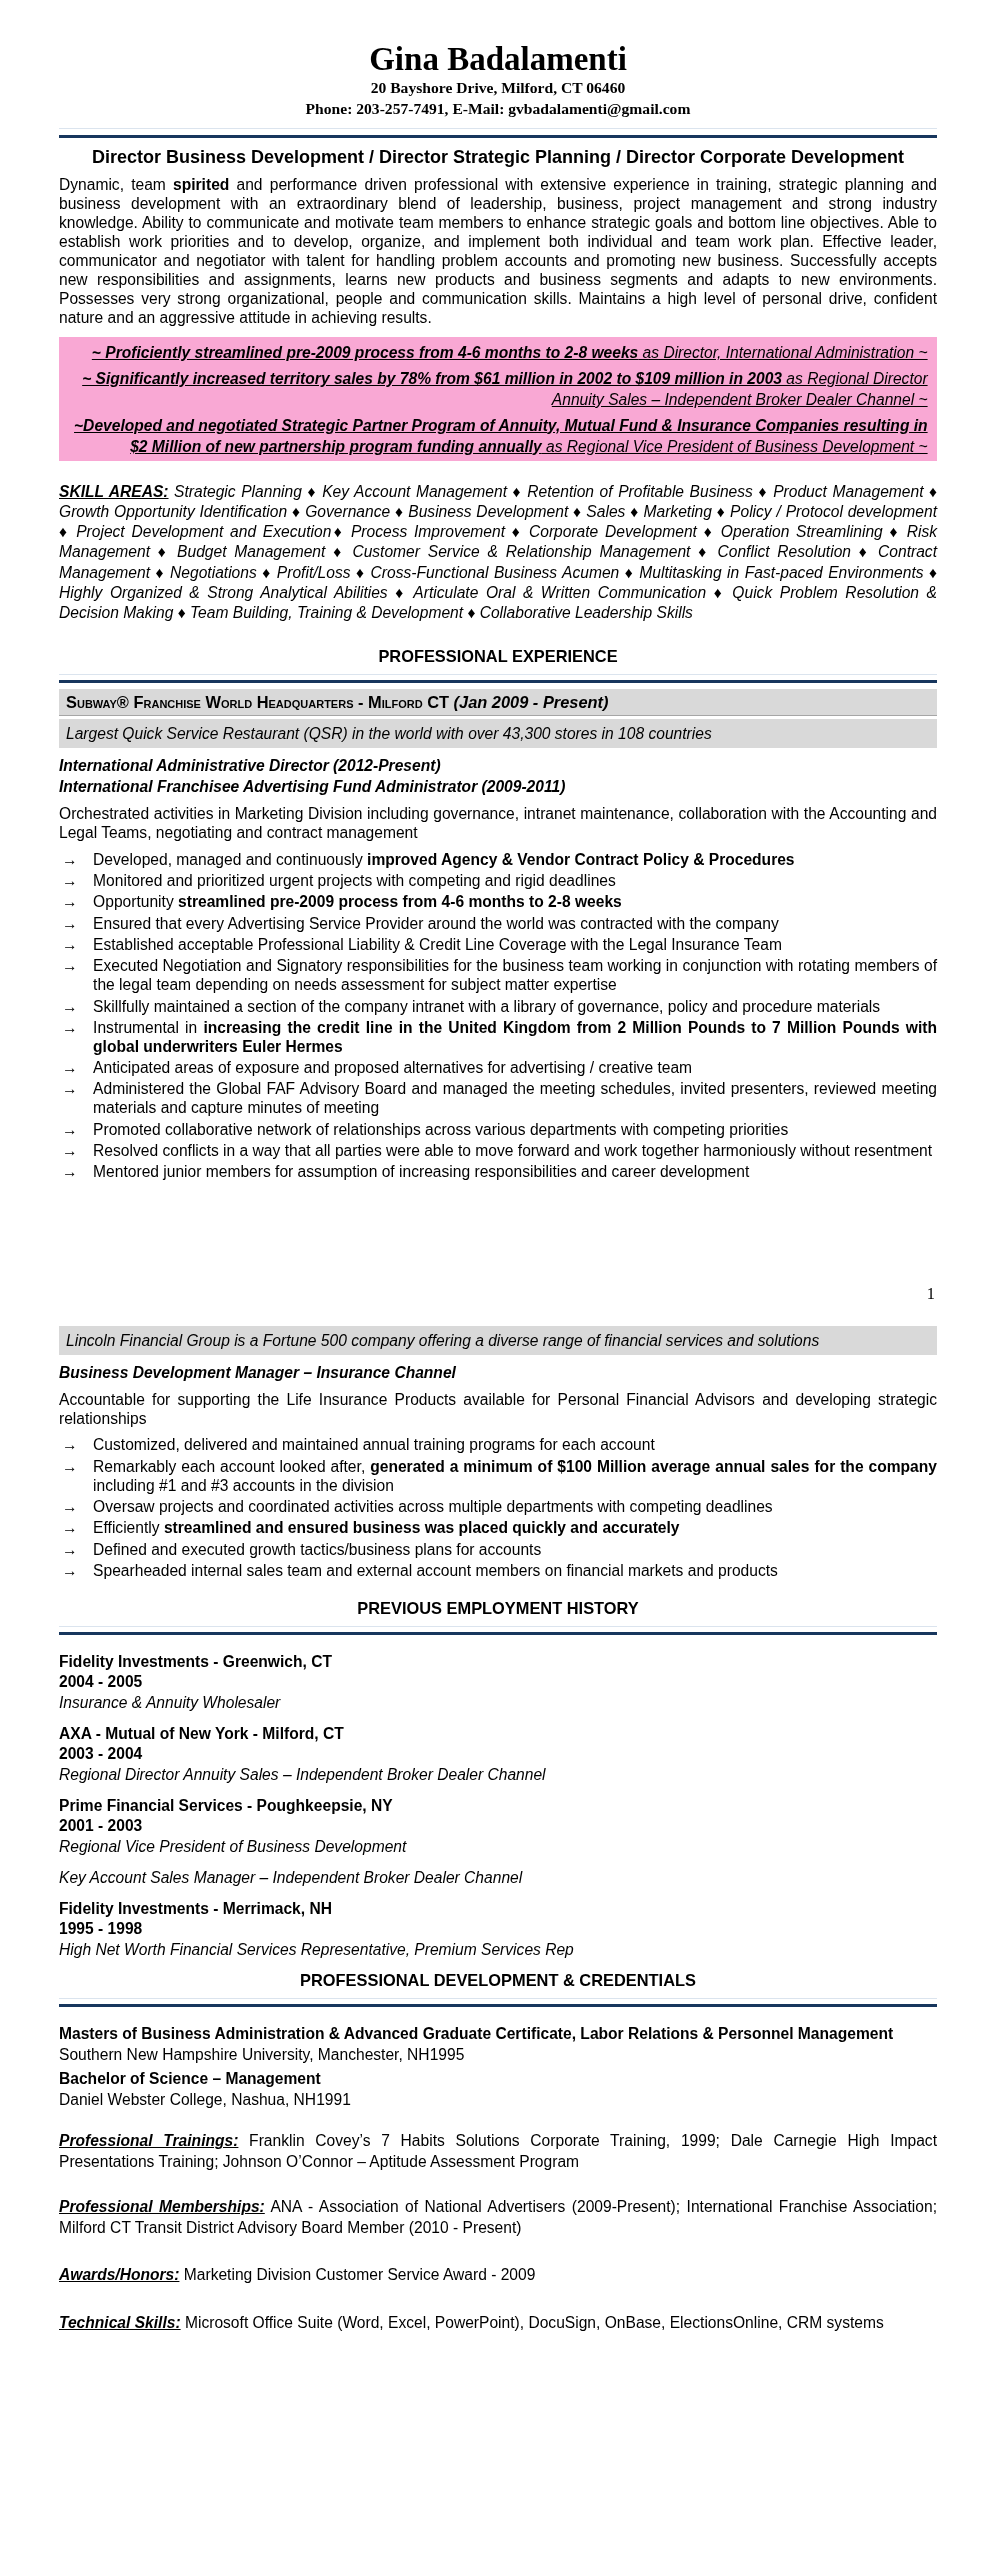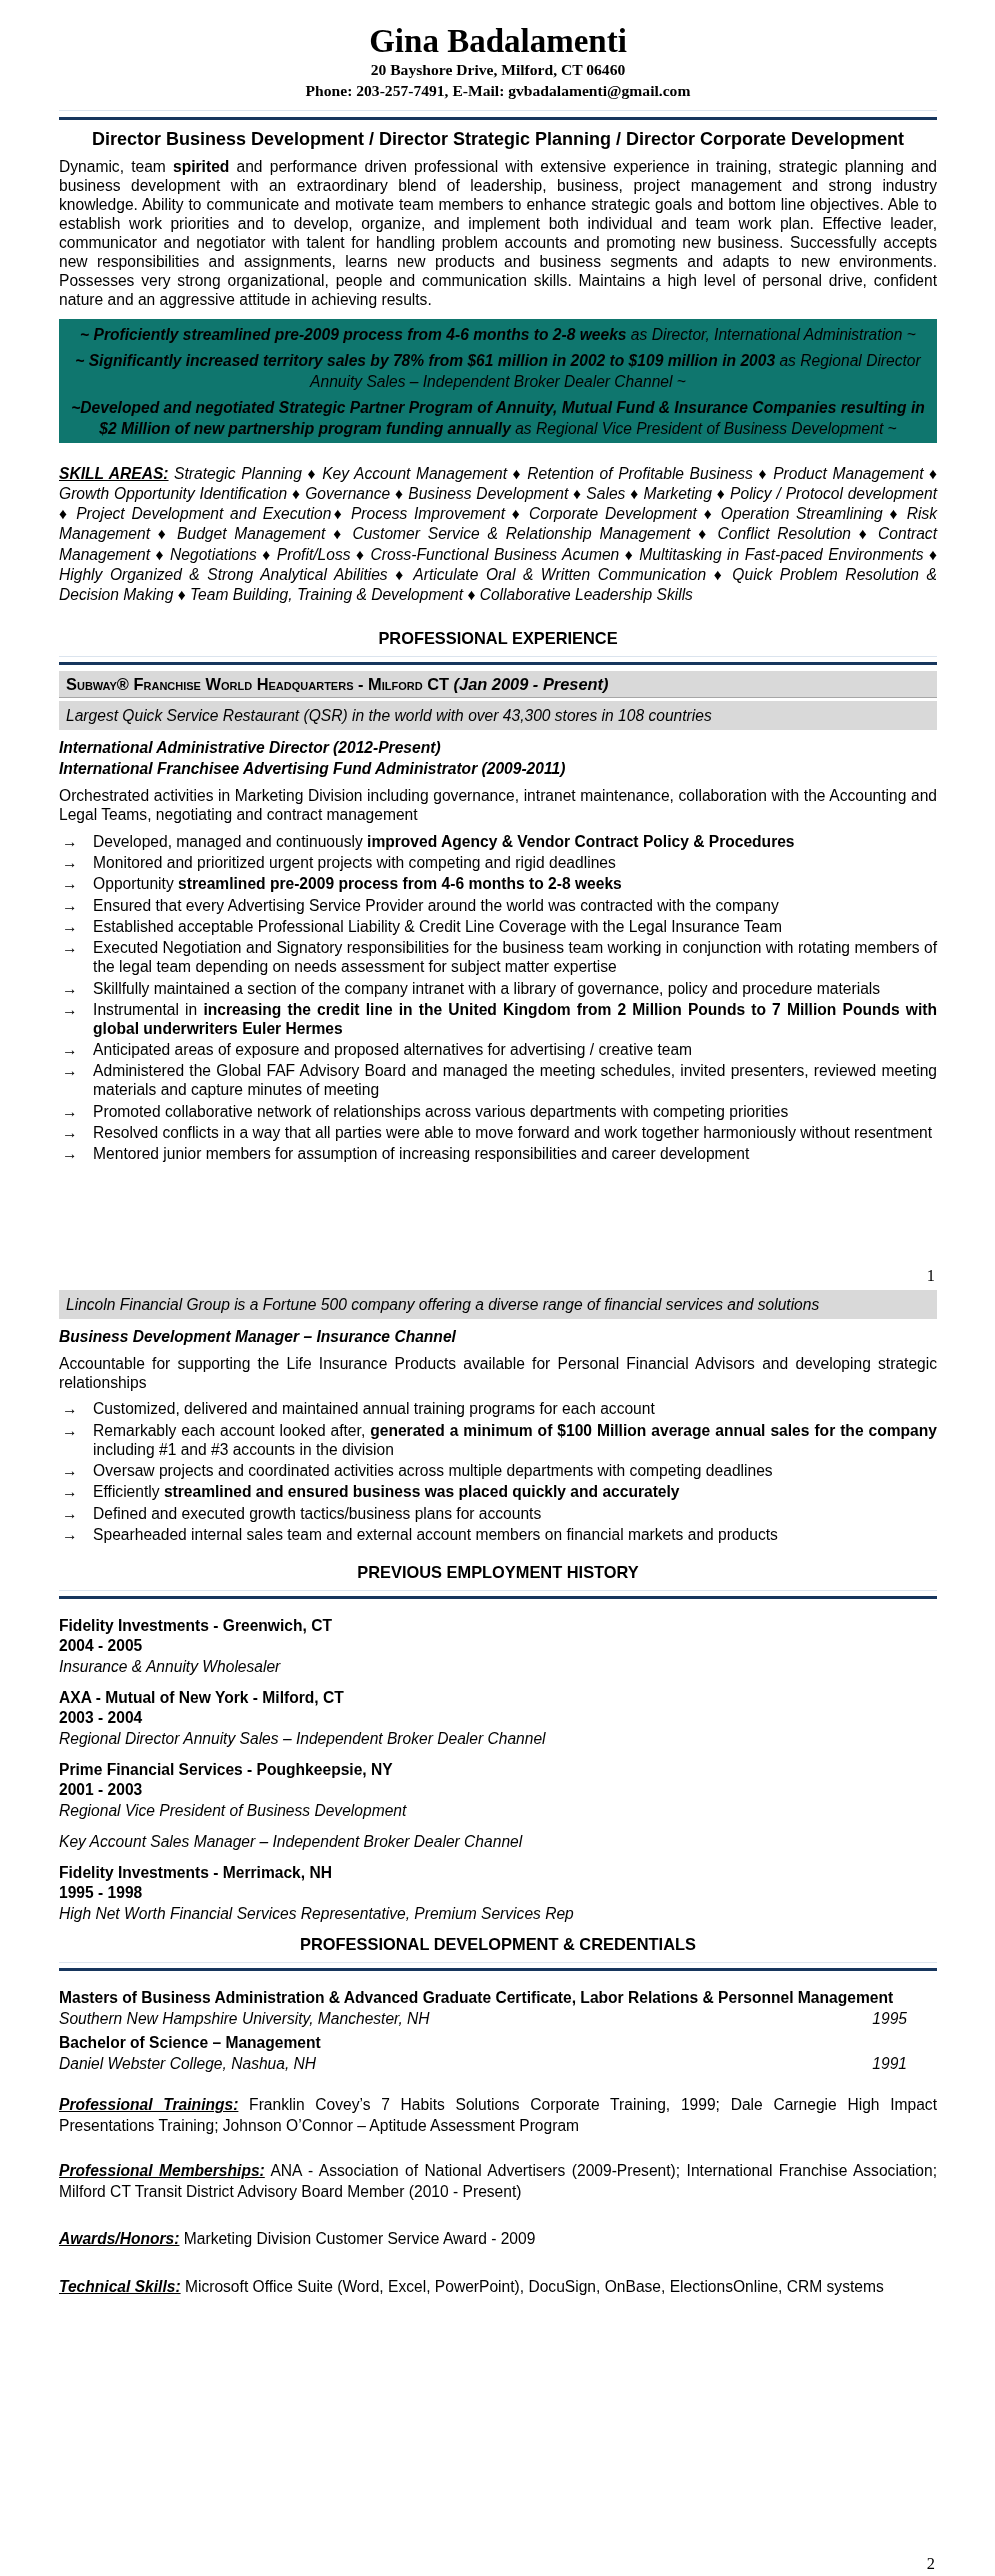--- a/index.html
+++ b/index.html
@@ -1,31 +1,31 @@
 <!DOCTYPE html>
 <html style="font-size:12.5px"><head>
 <meta charset="utf-8">
 <style>
   html, body { margin:0; padding:0; background:#ffffff; }
   body { width:996px; color:#000; font-family:"Liberation Sans", sans-serif; }
-  .page { position:relative; width:996px; height:1288px; padding:0 59px; box-sizing:border-box; overflow:hidden; background:#fff; font-size:15.6px; line-height:19px; }
+  .page { position:relative; width:996px; height:1288px; padding:0 59px; box-sizing:border-box; overflow:hidden; background:#fff; font-size:15.6px; line-height:19px;margin-top:18px; }
   b { font-weight:bold; }
 
   
   .doc-header { padding-top:23.4px; text-align:center; font-family:"Liberation Serif", serif; font-weight:bold; }
   .name { font-size:33px; line-height:37px; }
   .addr { font-size:15.6px; line-height:20.3px; }
 
   
   .sectionline { margin-top:9.4px; height:5.5px; border-top:0.8px solid #dbe4ee; border-bottom:3.9px solid #17365D; }
 
   .job-title { margin-top:7.8px; text-align:center; font-weight:bold; font-size:18px; line-height:23.4px; }
   .summary { margin:6.2px 0 0; text-align:justify; }
 
-  .highlights { margin-top:9.4px; background:#0f766e; text-align:center; font-style:italic; padding:5.5px 9.4px 4.7px; }
+  .highlights { margin-top:9.4px; background:#f9a8d4; text-align:right; font-style:italic; padding:5.5px 9.4px 4.7px;text-decoration:underline; }
   .highlights p { margin:0 0 4.7px; line-height:21px; }
   .highlights p:last-child { margin-bottom:0; }
 
   .skills { margin:20.3px 0 0; text-align:justify; font-style:italic; line-height:20.3px; }
   .label-u { font-weight:bold; font-style:italic; text-decoration:underline; }
 
   .section-heading { margin:23.4px 0 0; text-align:center; font-size:16.4px; font-weight:bold; line-height:19px; }
   .rule-tight { margin-top:7.8px; }
 
   .co-header { margin-top:6.2px; background:#D9D9D9; border-bottom:1.6px solid #a6a6a6; padding:3.9px 7px 3.1px; font-weight:bold; font-size:16.4px; line-height:19px; }
@@ -42,21 +42,21 @@
   .bullet .arrow { flex:0 0 31px; padding-left:3.1px; }
   .bullet .btext { flex:1; text-align:justify; }
 
   .jobs { margin-top:17px; }
   .job { margin-bottom:11px; }
   .job-line { display:flex; justify-content:space-between; font-weight:bold; line-height:20.3px; padding-right:30px;flex-direction:column; }
   .job-role { font-style:italic; line-height:20.3px; }
 
   .edu { margin-top:15.6px; }
   .edu-degree { font-weight:bold; line-height:21px; margin-top:3.1px; }
-  .edu-line { display:flex; justify-content:space-between; line-height:21px; padding-right:30px;font-style:italic; }
+  .edu-line { display:flex; justify-content:flex-start; line-height:21px; padding-right:30px; }
 
   .extra { text-align:justify; line-height:21px; }
   .mt26 { margin:20.3px 0 0; }
   .mt30 { margin:23.4px 0 0; }
   .mt34 { margin:26.6px 0 0; }
   .mt14 { margin-top:11px; }
 
   .first-p2 { margin-top:104px; }
 
   .pagenum { position:absolute; right:61px; bottom:3.1px; font-family:"Liberation Serif", serif; font-size:16.4px; }

